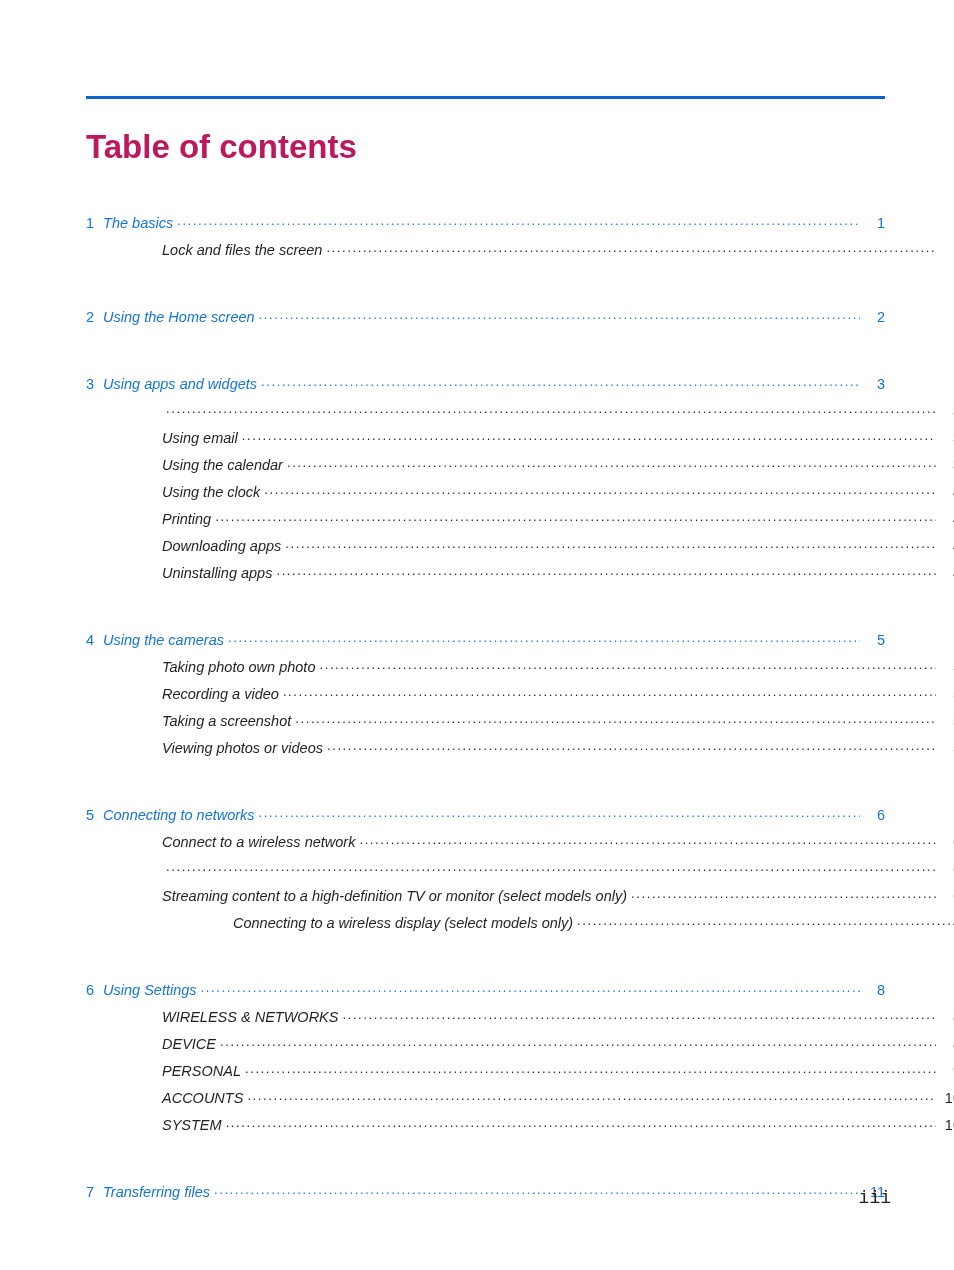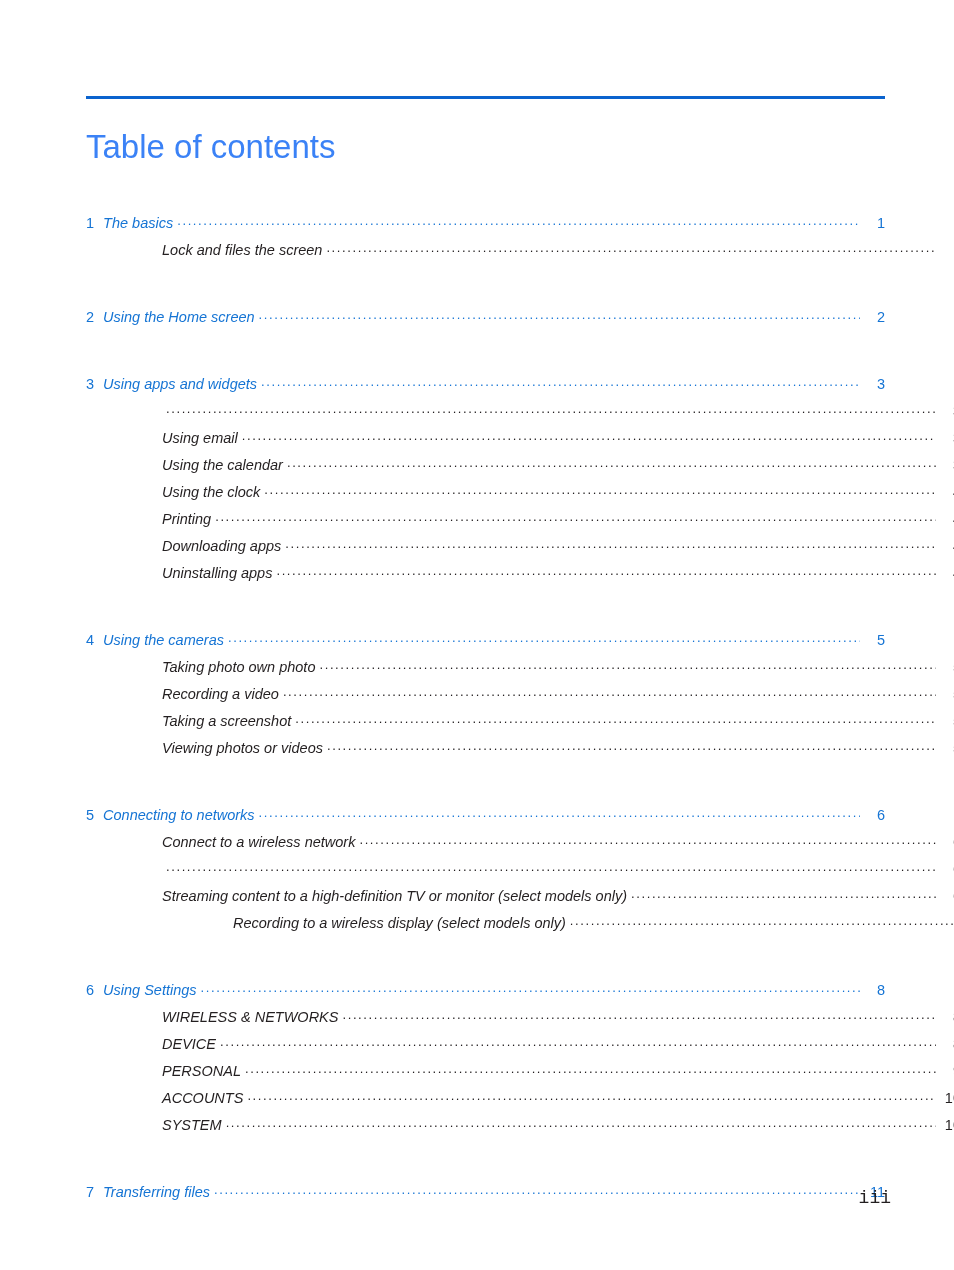--- a/index.html
+++ b/index.html
@@ -26,22 +26,22 @@
     top: 96px;
     width: 799px;
     height: 3px;
     background: #0b63ce;
   }
   .page-title {
     position: absolute;
     left: 86px;
     top: 106px;
     font-size: 33px;
-    font-weight: normal;
-    color: #3b82f6;
+    font-weight: bold;
+    color: #be185d;
     letter-spacing: 0px;
   }
   .toc {
     position: absolute;
     left: 86px;
     top: 210px;
     width: 799px;
   }
   .entry {
     display: flex;
@@ -219,21 +219,21 @@
       <div class="entry lvl2">
         <span class="dots">....................................................................................................................................................................................................................................................................</span>
         <span class="pg">6</span>
       </div>
       <div class="entry lvl2">
         <span class="txt">Streaming content to a high-definition TV or monitor (select models only)</span>
         <span class="dots">....................................................................................................................................................................................................................................................................</span>
         <span class="pg">6</span>
       </div>
       <div class="entry lvl3">
-        <span class="txt">Recording to a wireless display (select models only)</span>
+        <span class="txt">Connecting to a wireless display (select models only)</span>
         <span class="dots">....................................................................................................................................................................................................................................................................</span>
       </div>
       <div class="group-gap"></div>
       <div class="entry lvl1">
         <span class="num">6</span>
         <span class="txt">Using Settings</span>
         <span class="dots">....................................................................................................................................................................................................................................................................</span>
         <span class="pg">8</span>
       </div>
       <div class="entry lvl2">

